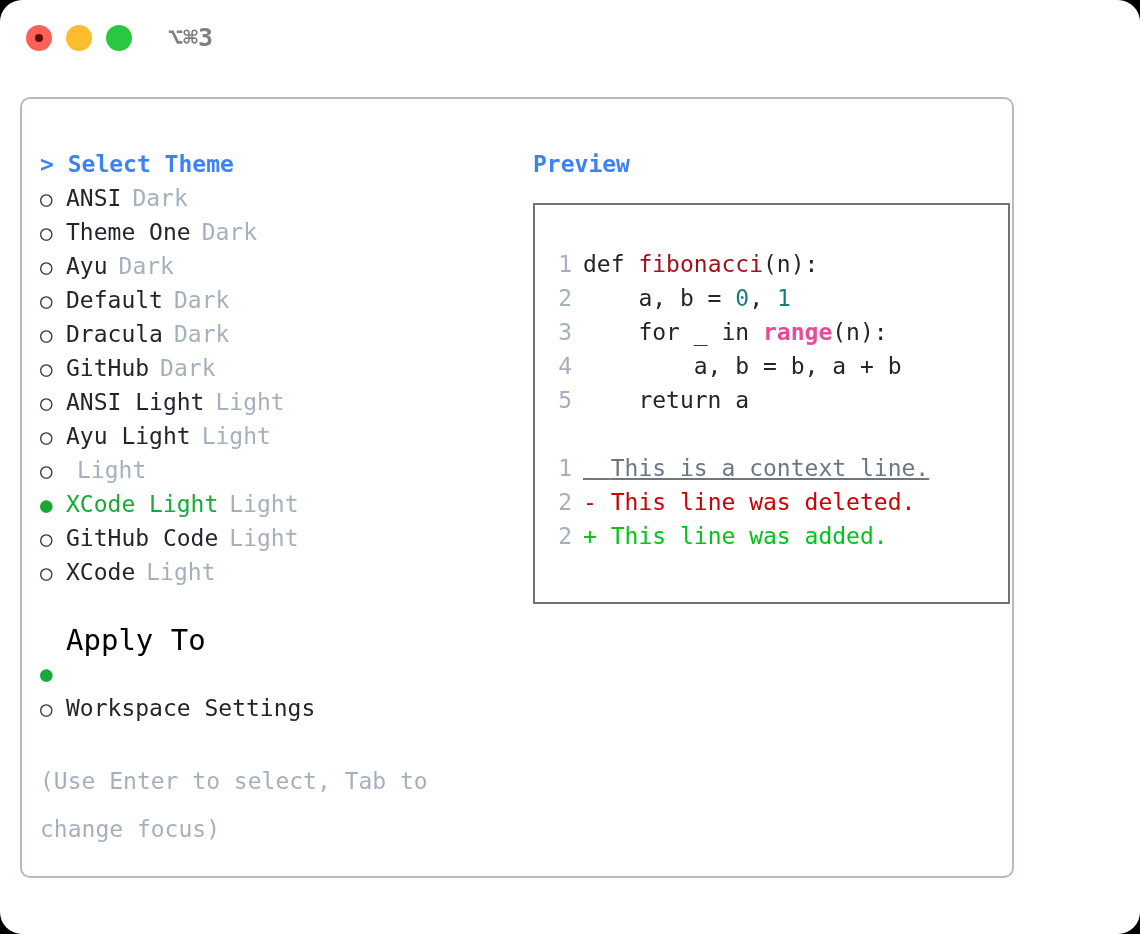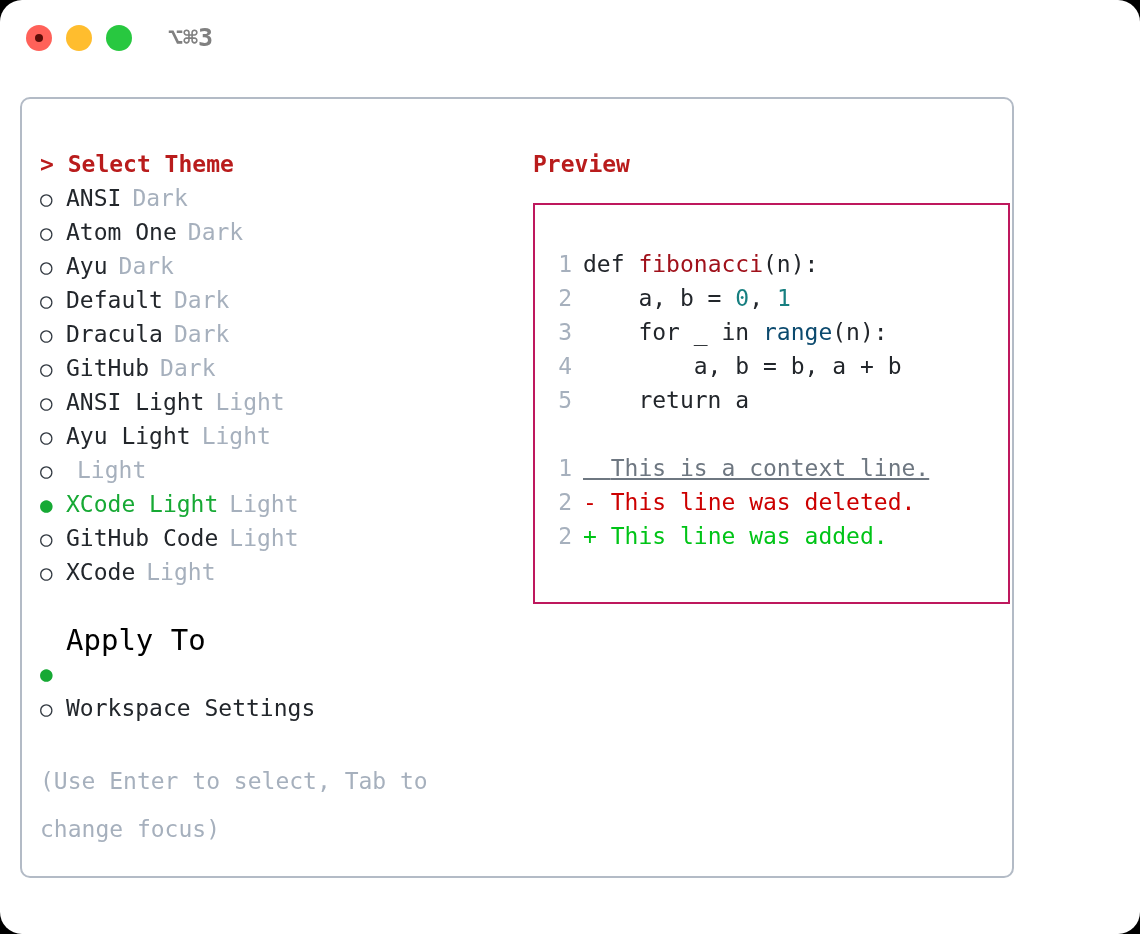--- a/index.html
+++ b/index.html
@@ -96,21 +96,21 @@
   .left-col {
     position: absolute;
     left: 18px;
     top: 48px;
     width: 460px;
   }
 
   .section-header {
     font-size: 23px;
     font-weight: bold;
-    color: #b91c1c;
+    color: #3b82f6;
     line-height: 34px;
     white-space: pre;
   }
 
   .opt-list { margin: 0; padding: 0; }
 
   .opt-row {
     display: flex;
     align-items: baseline;
     line-height: 34px;
@@ -158,21 +158,21 @@
     left: 480px;
     top: 48px;
     width: 500px;
     margin-left: 31px;
   }
 
   .preview-box {
     margin-top: 22px;
     width: 477px;
     height: 401px;
-    border: 2px solid #be185d;
+    border: 2px solid #737373;
     box-sizing: border-box;
     background: #ffffff;
     position: relative;
   }
 
   .code {
     position: absolute;
     left: 15px;
     top: 42px;
     font-size: 23px;
@@ -183,21 +183,21 @@
   .ln {
     color: #a6b0bd;
     display: inline-block;
     width: 22px;
     text-align: right;
   }
   .ln-sp { display: inline-block; width: 11px; }
   .tok-plain  { color: #22262b; }
   .tok-fn     { color: #a0111b; }
   .tok-num    { color: #177f80; }
-  .tok-call   { color: #0c4a6e; }
+  .tok-call   { color: #ec4899; font-weight: bold; }
   .tok-ctx    { color: #6e7781; text-decoration: underline; }
   .tok-del    { color: #cc0000; }
   .tok-add    { color: #00c417; }
   .blank-line { display: block; height: 34px; }
 </style>
 </head>
 <body>
 
 <div class="window">
 
@@ -210,21 +210,21 @@
     <div class="shortcut">⌥⌘3</div>
   </div>
 
   <div class="panel">
     <div class="columns">
 
       <div class="left-col">
         <div class="section-header">&gt; Select Theme</div>
         <div class="opt-list" id="theme-list">
             <div class="opt-row"><span class="bullet">○</span><span class="opt-label">ANSI</span><span class="opt-tag">Dark</span></div>
-            <div class="opt-row"><span class="bullet">○</span><span class="opt-label">Atom One</span><span class="opt-tag">Dark</span></div>
+            <div class="opt-row"><span class="bullet">○</span><span class="opt-label">Theme One</span><span class="opt-tag">Dark</span></div>
             <div class="opt-row"><span class="bullet">○</span><span class="opt-label">Ayu</span><span class="opt-tag">Dark</span></div>
             <div class="opt-row"><span class="bullet">○</span><span class="opt-label">Default</span><span class="opt-tag">Dark</span></div>
             <div class="opt-row"><span class="bullet">○</span><span class="opt-label">Dracula</span><span class="opt-tag">Dark</span></div>
             <div class="opt-row"><span class="bullet">○</span><span class="opt-label">GitHub</span><span class="opt-tag">Dark</span></div>
             <div class="opt-row"><span class="bullet">○</span><span class="opt-label">ANSI Light</span><span class="opt-tag">Light</span></div>
             <div class="opt-row"><span class="bullet">○</span><span class="opt-label">Ayu Light</span><span class="opt-tag">Light</span></div>
             <div class="opt-row"><span class="bullet">○</span><span class="opt-tag">Light</span></div>
             <div class="opt-row selected"><span class="bullet">●</span><span class="opt-label">XCode Light</span><span class="opt-tag">Light</span></div>
             <div class="opt-row"><span class="bullet">○</span><span class="opt-label">GitHub Code</span><span class="opt-tag">Light</span></div>
             <div class="opt-row"><span class="bullet">○</span><span class="opt-label">XCode</span><span class="opt-tag">Light</span></div>

